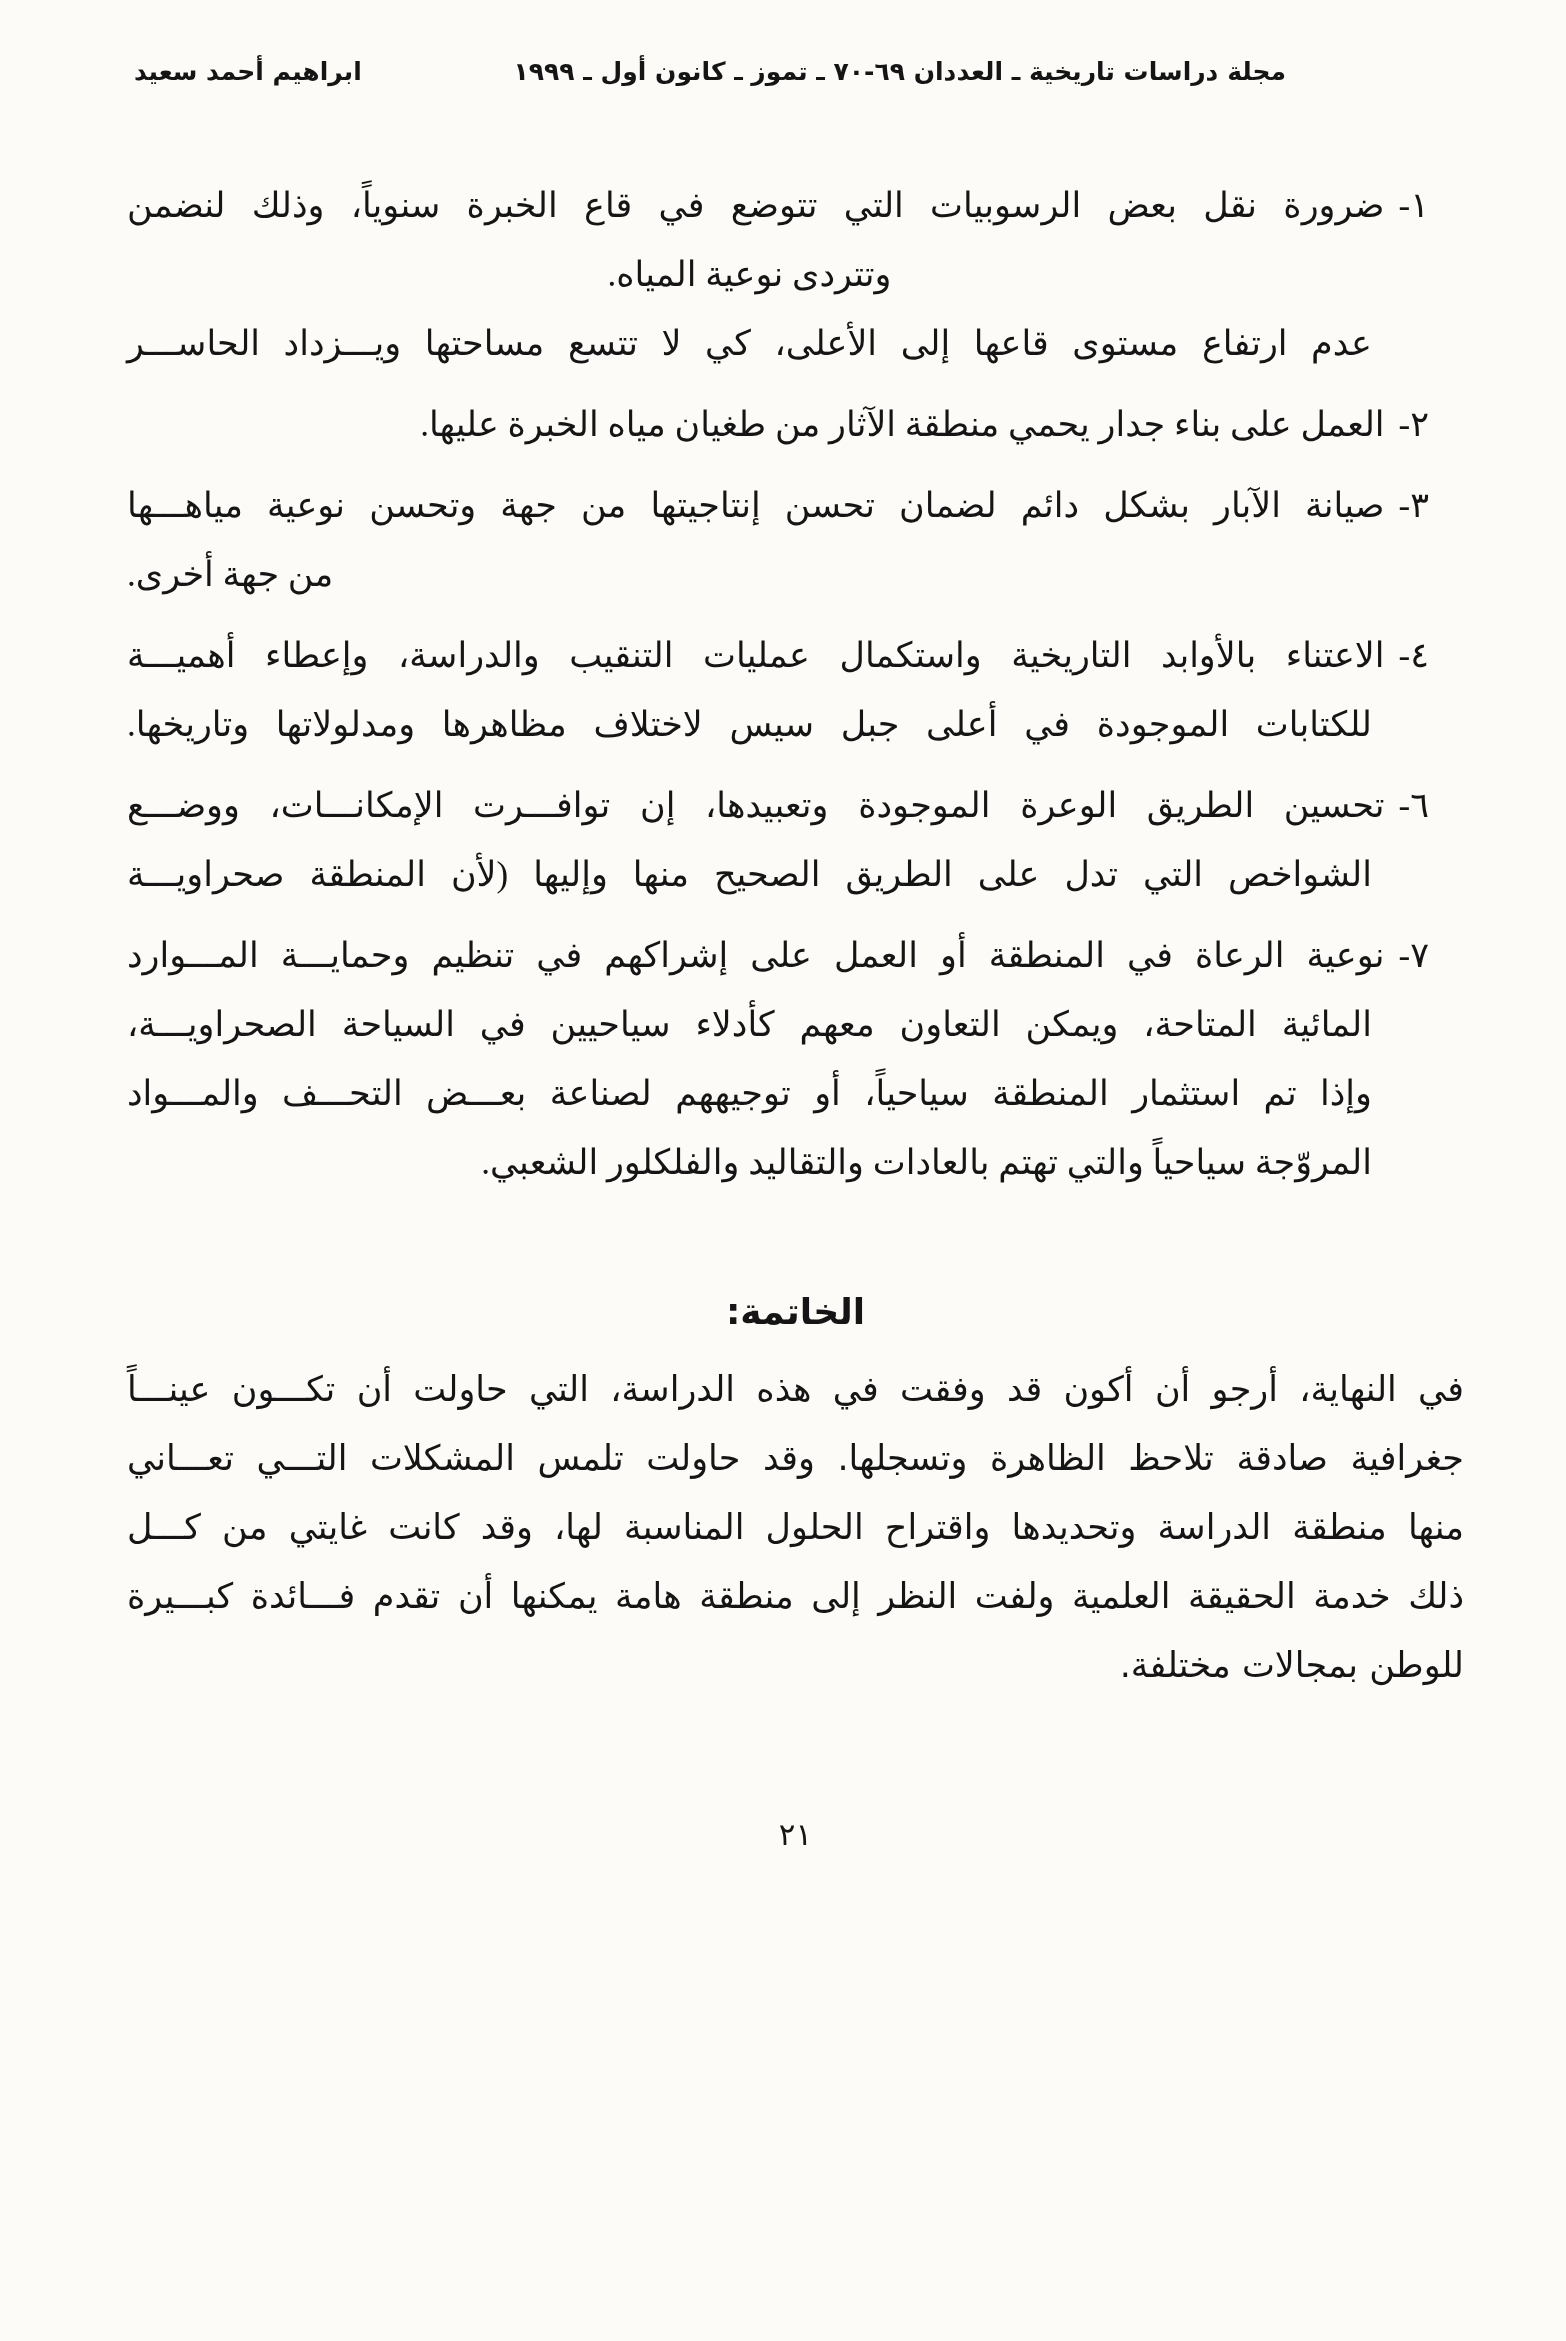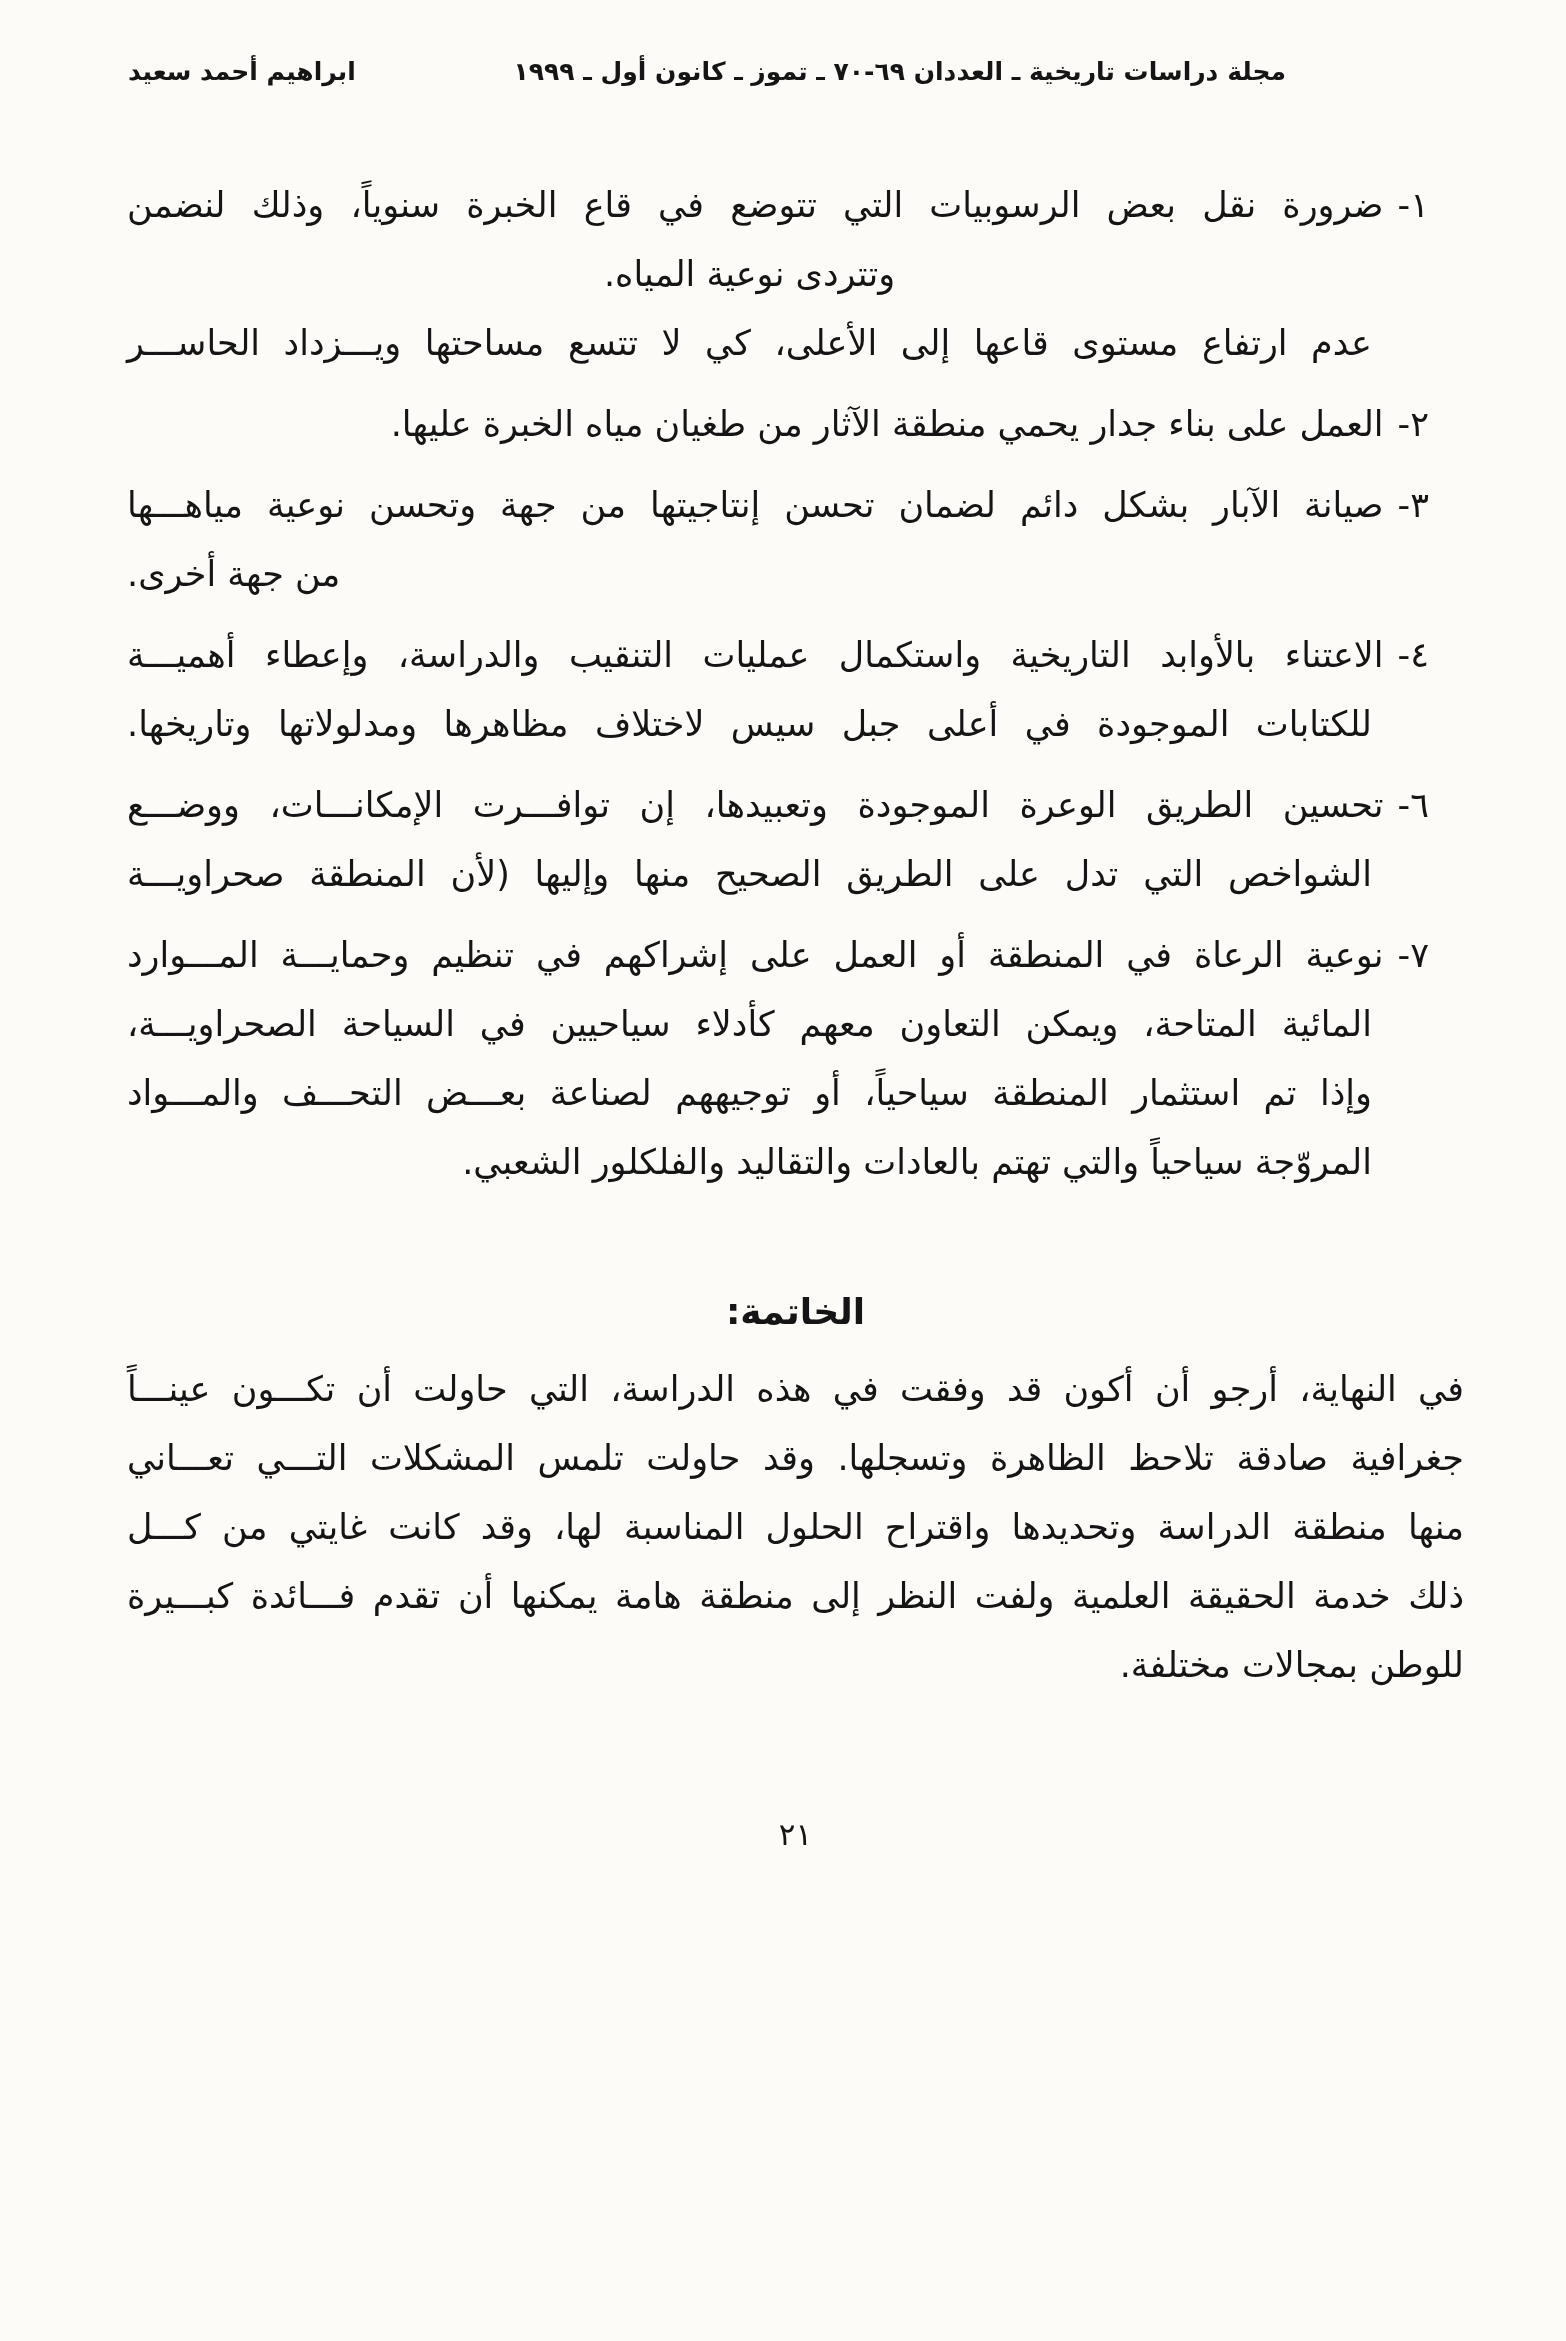--- a/index.html
+++ b/index.html
@@ -18,29 +18,29 @@
   
   .header {
     display:flex;
     justify-content:space-between;
     align-items:flex-start;
     font-size:25px;
     font-weight:bold;
     line-height:36px;
   }
   .header .journal { margin-right:178px; }
-  .header .author  { margin-left:1px; }
+  .header .author  { margin-left:7px; }
 
   
   .list {
     margin-top:81px;
     margin-right:35px;
     font-size:35px;
   }
-  .item { padding-right:57px; margin-bottom:12px; }
+  .item { padding-right:57px; margin-bottom:12px;font-family:Liberation Serif, serif; }
   .line {
     line-height:69px;
     min-height:69px;
     text-align:right;
   }
   .line.justify { text-align:justify; text-align-last:justify; }
   .line.center  { text-align:center; }
   .line.left    { text-align:left; }
   .line.right   { text-align:right; }
   .line.first   { margin-right:-57px; }

